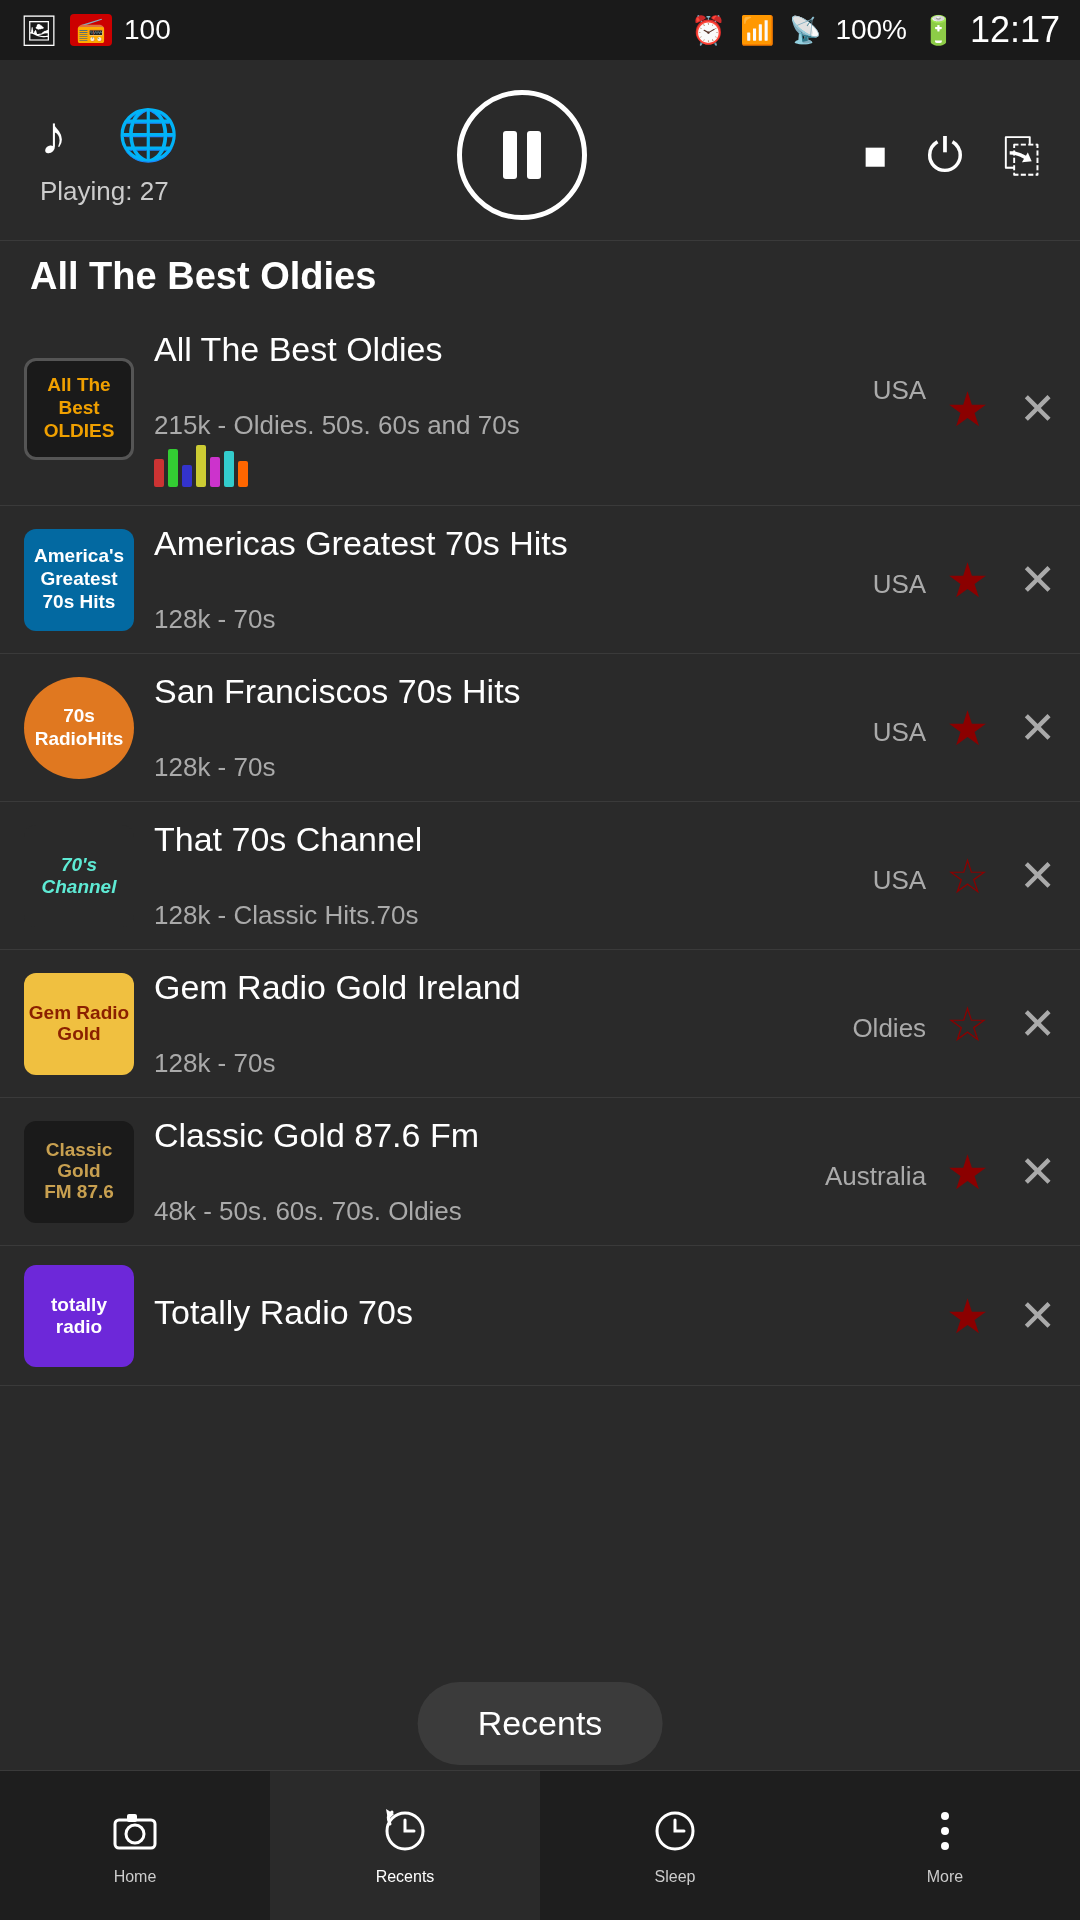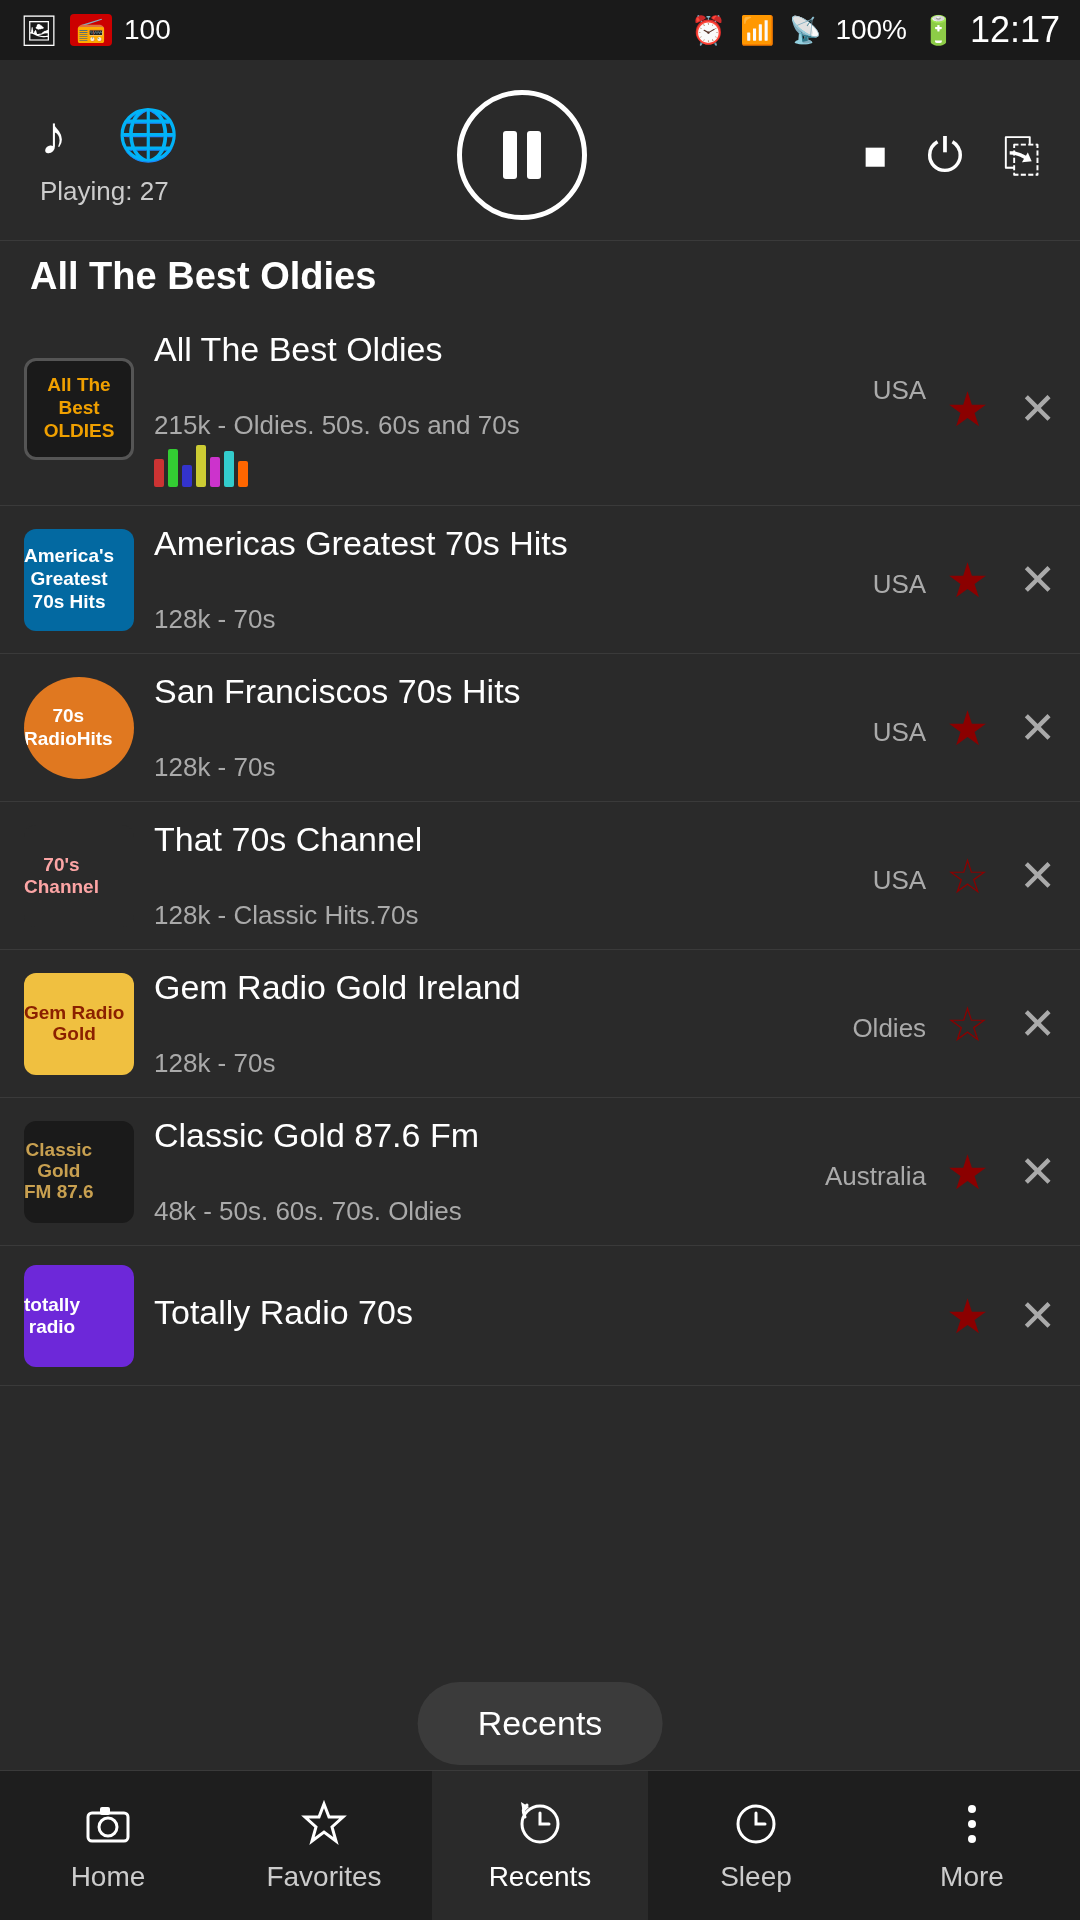--- a/index.html
+++ b/index.html
@@ -92,20 +92,21 @@
       gap: 20px;
       min-height: 140px;
     }
     .station-logo {
       width: 110px;
       height: 102px;
       border-radius: 12px;
       flex-shrink: 0;
       display: flex;
       align-items: center;
+      justify-content: center;
       overflow: hidden;
       font-size: 22px;
       font-weight: bold;
       text-align: center;
     }
     .logo-oldies {
       background: #1a1a1a;
       border: 3px solid #555;
     }
     .logo-americas {
@@ -179,28 +180,28 @@
     .nav-item {
       flex: 1;
       display: flex;
       flex-direction: column;
       align-items: center;
       justify-content: center;
       gap: 8px;
       cursor: pointer;
     }
     .nav-item.active { background: #2a2a2a; }
-    .nav-label { font-size: 28px; color: #cccccc; }
+    .nav-label { font-size: 16px; color: #cccccc; }
     .nav-item.active .nav-label { color: white; }
 
     
     .logo-text-oldies { color: #f0a000; font-size: 20px; font-weight: bold; line-height: 1.2; }
     .logo-text-americas { color: white; font-size: 18px; font-weight: bold; line-height: 1.2; }
     .logo-text-sf { color: white; font-size: 18px; font-weight: bold; line-height: 1.2; }
-    .logo-text-that70s { color: #fca5a5; font-size: 22px; font-weight: bold; }
+    .logo-text-that70s { color: #5eead4; font-size: 22px; font-weight: bold; font-style: italic; }
     .logo-text-gem { color: #8b2000; font-size: 18px; font-weight: bold; line-height: 1.1; }
     .logo-text-classic { color: #c8a050; font-size: 18px; font-weight: bold; line-height: 1.1; }
     .logo-text-totally { color: white; font-size: 20px; font-weight: bold; }
 
     .main-content {
       height: calc(1920px - 60px - 150px);
       overflow: hidden;
       display: flex;
       flex-direction: column;
     }
@@ -389,26 +390,20 @@
 
 <div class="bottom-nav" id="bottom-nav">
 <div class="nav-item">
       <div><svg width="50" height="50" viewBox="0 0 50 50">
         <rect x="5" y="14" width="40" height="28" rx="4" fill="none" stroke="white" stroke-width="3"></rect>
         <circle cx="25" cy="28" r="9" fill="none" stroke="white" stroke-width="3"></circle>
         <rect x="17" y="8" width="10" height="8" rx="2" fill="white"></rect>
       </svg></div>
       <span class="nav-label">Home</span>
     </div>
-    <div class="nav-item">
-      <div><svg width="50" height="50" viewBox="0 0 50 50">
-        <polygon points="25,5 30,18 44,18 33,28 37,42 25,33 13,42 17,28 6,18 20,18" fill="none" stroke="white" stroke-width="3"></polygon>
-      </svg></div>
-      <span class="nav-label">Favorites</span>
-    </div>
     <div class="nav-item active">
       <div><svg width="50" height="50" viewBox="0 0 50 50">
         <circle cx="25" cy="25" r="18" fill="none" stroke="white" stroke-width="3"></circle>
         <path d="M25 14 L25 25 L34 25" stroke="white" stroke-width="3" fill="none" stroke-linecap="round"></path>
         <path d="M10 18 Q6 10 12 6" stroke="white" stroke-width="3" fill="none" stroke-linecap="round"></path>
         <polygon points="6,3 14,8 8,14" fill="white"></polygon>
       </svg></div>
       <span class="nav-label">Recents</span>
     </div>
     <div class="nav-item">

